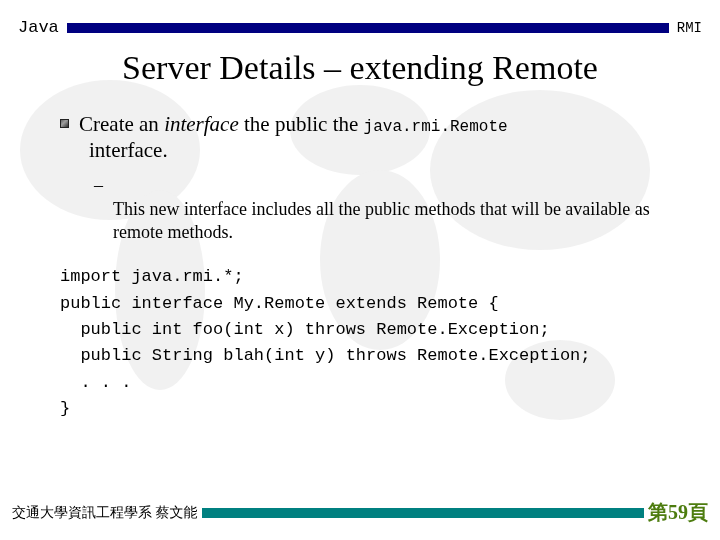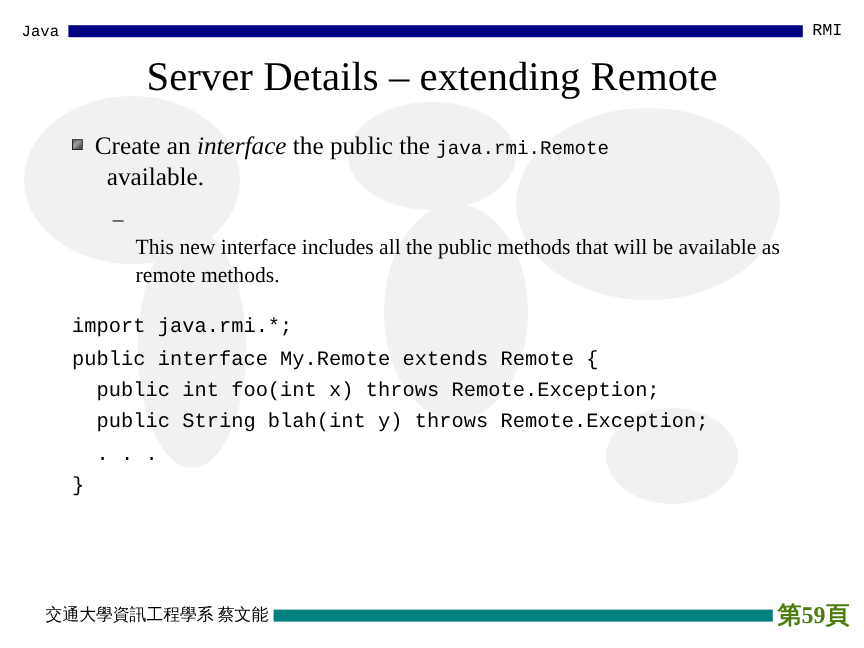--- a/index.html
+++ b/index.html
@@ -18,21 +18,21 @@
     pointer-events: none;
   }
   .header {
     display: flex;
     align-items: center;
     padding: 18px 18px 4px 18px;
     gap: 8px;
   }
   .header-left {
     font-family: "Courier New", monospace;
-    font-size: 13px;
+    font-size: 17px;
     color: #000;
   }
   .header-bar {
     flex: 1;
     height: 10px;
     background: #000080;
   }
   .header-right {
     font-family: "Courier New", monospace;
     font-size: 14px;
@@ -102,21 +102,20 @@
     white-space: pre;
     margin-left: 0;
   }
   .footer {
     position: absolute;
     left: 0; right: 0; bottom: 14px;
     display: flex;
     align-items: center;
     padding: 0 12px;
     gap: 4px;
-    margin-left: 26px;
   }
   .footer-left {
     font-family: "MingLiU", "PMingLiU", serif;
     font-size: 14px;
     color: #000;
     white-space: nowrap;
   }
   .footer-bar {
     flex: 1;
     height: 10px;
@@ -156,21 +155,21 @@
 
   <div class="bullet-row">
     <div class="bullet-line">
       <span class="square-bullet"></span>
       <span class="bullet-text">
         <span>Create an </span><span class="italic">interface</span><span> the public the </span><span class="mono">java.rmi.Remote</span>
       </span>
     </div>
     <div class="bullet-line">
       <span style="width:9px;flex-shrink:0;margin-right:10px"></span>
-      <span class="bullet-text">available.</span>
+      <span class="bullet-text">interface.</span>
     </div>
   </div>
 
   <div class="sub-row">
     <span class="dash">–</span>
     <span class="sub-text">This new interface includes all the public methods that will be available as remote methods.</span>
   </div>
 
   <div class="code-block">import java.rmi.*;
 public interface My.Remote extends Remote {

